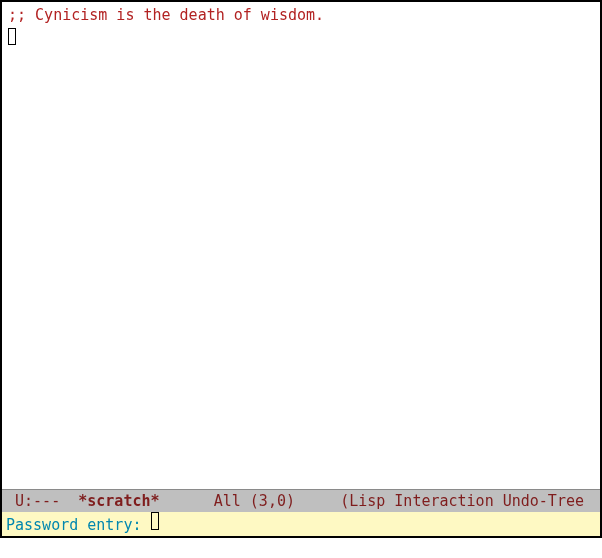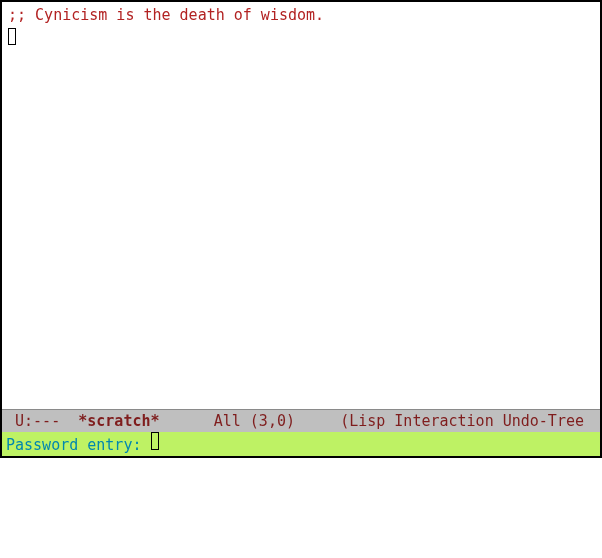--- a/index.html
+++ b/index.html
@@ -5,21 +5,21 @@
     * { margin: 0; padding: 0; box-sizing: border-box; }
     html, body { width: 602px; height: 558px; overflow: hidden; }
     body {
       font-family: "DejaVu Sans Mono", "Liberation Mono", Consolas, monospace;
       font-size: 15px;
       background: #ffffff;
       position: relative;
     }
     .frame {
       width: 602px;
-      height: 458px;
+      height: 538px;
       border: 2px solid #000;
       position: relative;
       background: #ffffff;
       display: flex;
       flex-direction: column;
     }
     .buffer {
       flex: 1 1 auto;
       padding: 4px 6px;
       white-space: pre;
@@ -45,21 +45,21 @@
       color: #7f1d1d;
       font-size: 15px;
       line-height: 1.5;
       padding: 0 4px;
       white-space: pre;
       overflow: hidden;
       border-top: 1px solid #8a8a8a;
     }
     .modeline .buf-name { font-weight: bold; }
     .minibuffer {
-      background: #bef264;
+      background: #fef9c3;
       color: #000;
       font-size: 15px;
       line-height: 1.5;
       padding: 0 4px;
       white-space: pre;
       overflow: hidden;
       display: flex;
       align-items: baseline;
     }
     .minibuffer .prompt { color: #0087af; }

